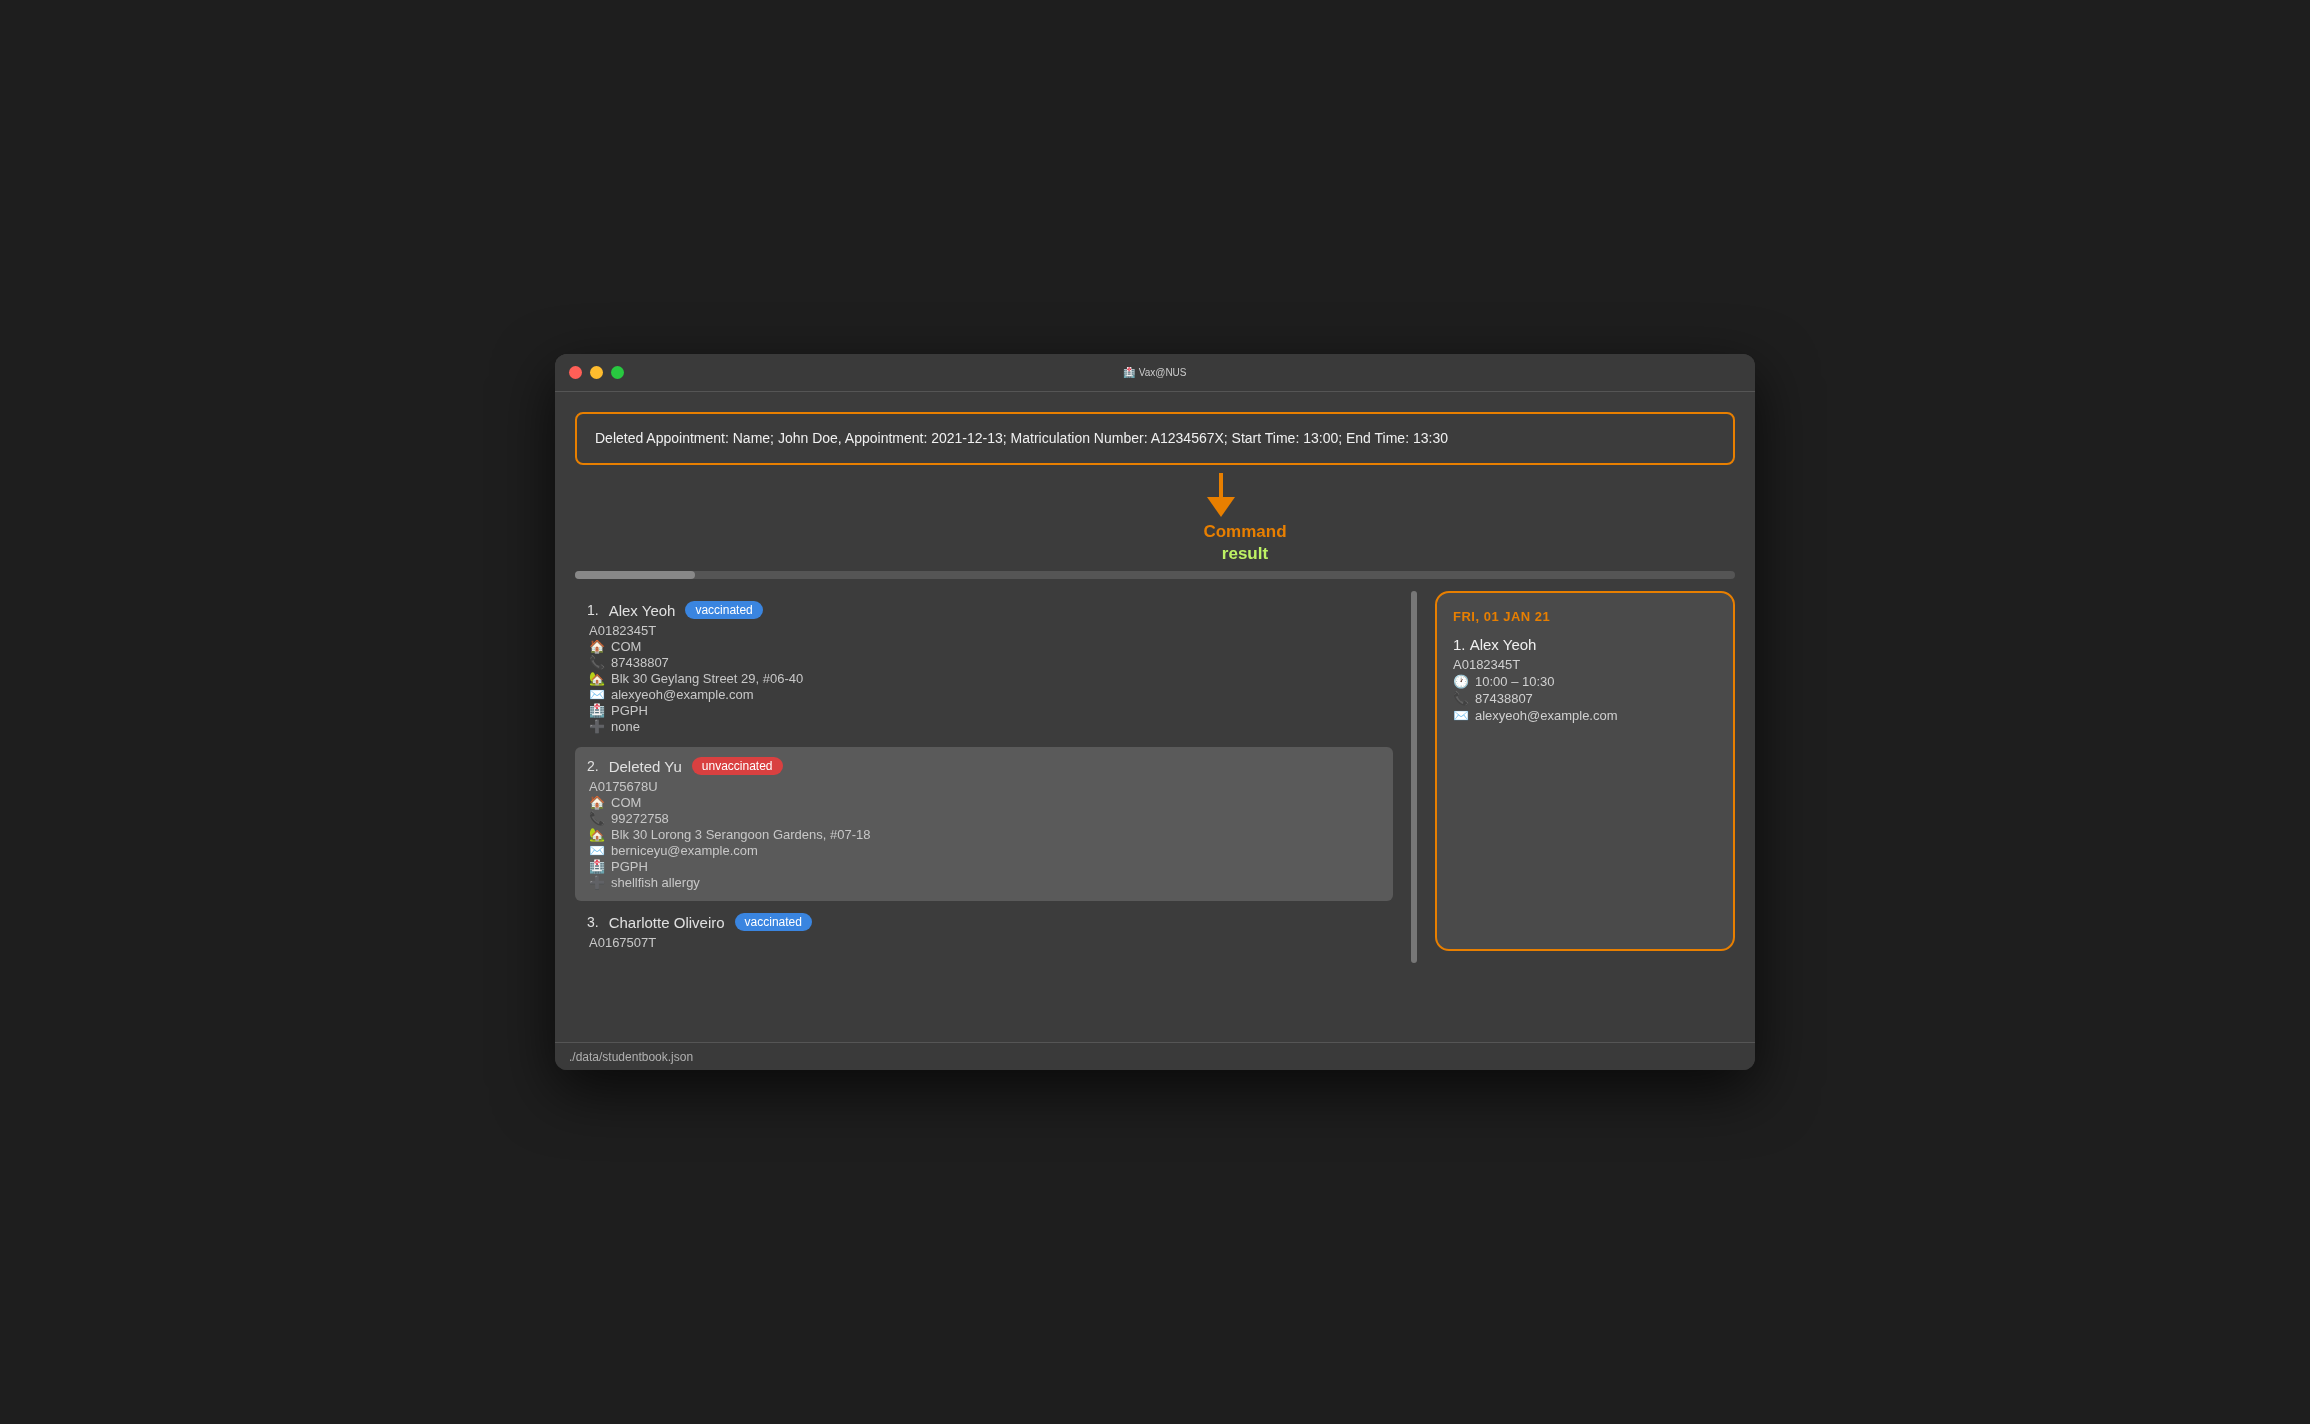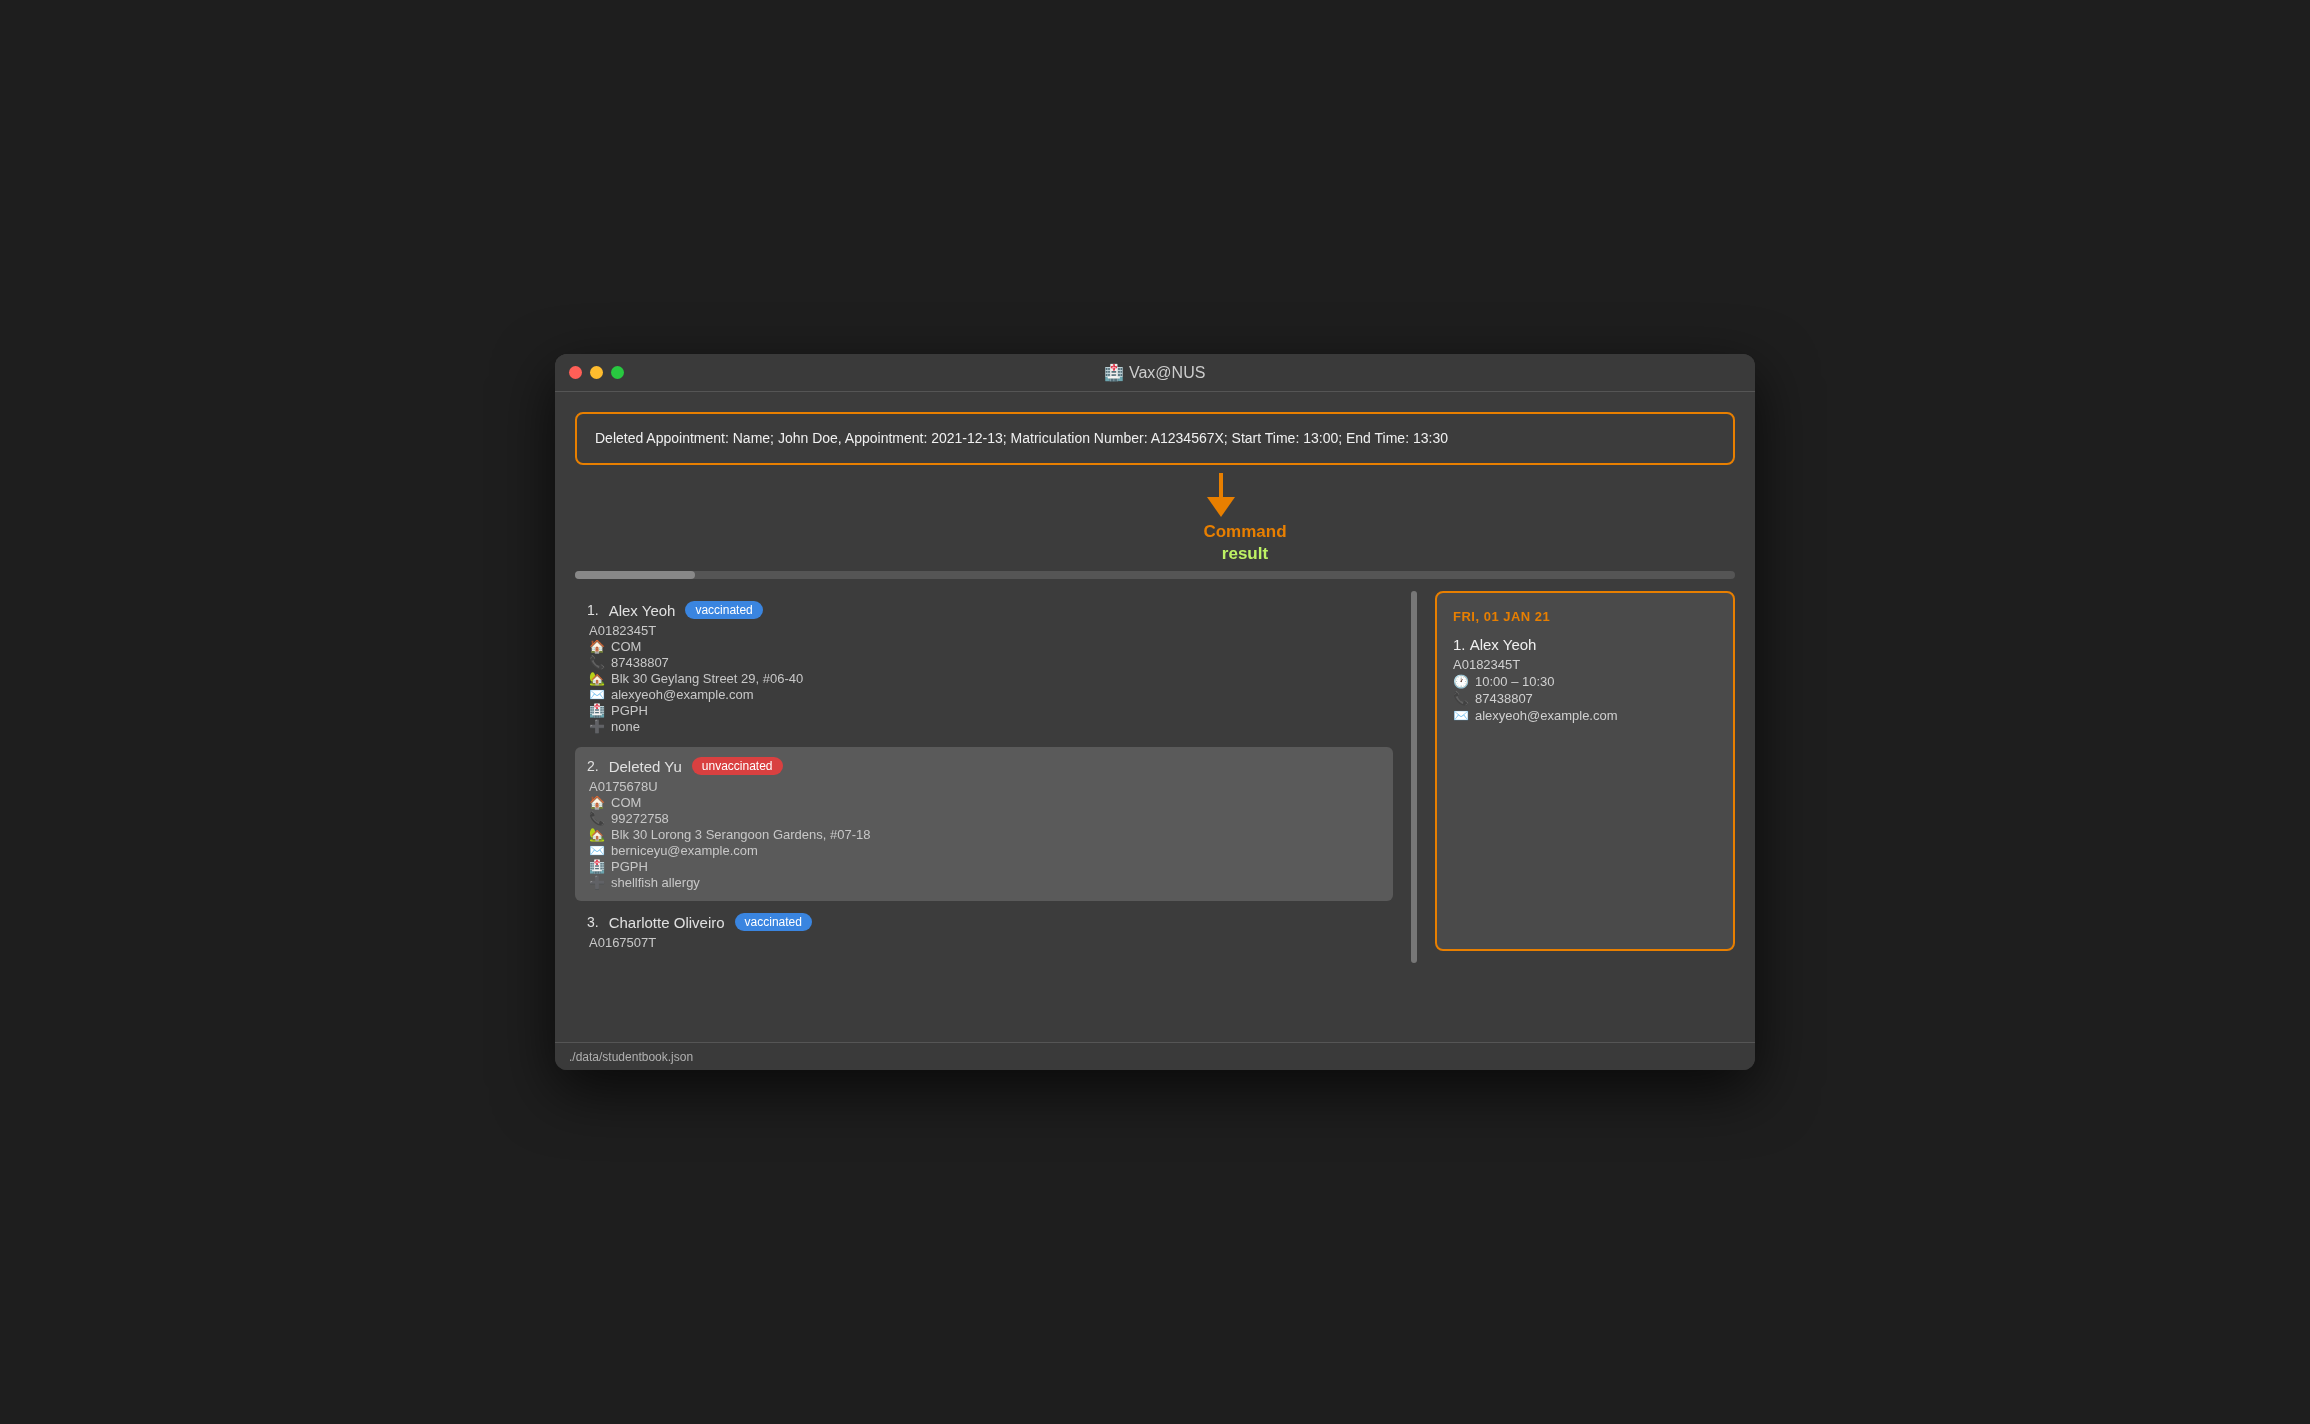--- a/index.html
+++ b/index.html
@@ -37,21 +37,21 @@
     .traffic-light {
       width: 13px;
       height: 13px;
       border-radius: 50%;
     }
     .tl-red { background: #ff5f57; }
     .tl-yellow { background: #febc2e; }
     .tl-green { background: #28c840; }
     .title-bar-text {
       color: #ccc;
-      font-size: 16px;
+      font-size: 10px;
       font-weight: 500;
     }
     .menu-bar {
       background: #3a3a3a;
       height: 36px;
       display: flex;
       align-items: center;
       padding: 0 14px;
       gap: 20px;
       border-bottom: 1px solid #555;
@@ -157,21 +157,21 @@
       cursor: col-resize;
       margin: 0 2px;
     }
     .appointment-panel {
       width: 300px;
       flex-shrink: 0;
       position: relative;
     }
     .appointment-card {
       border: 2.5px solid #e87f00;
-      border-radius: 8px;
+      border-radius: 14px;
       background: #4a4a4a;
       padding: 16px;
       min-height: 360px;
     }
     .appt-date {
       color: #e87f00;
       font-size: 13px;
       font-weight: 700;
       letter-spacing: 0.5px;
       margin-bottom: 12px;

